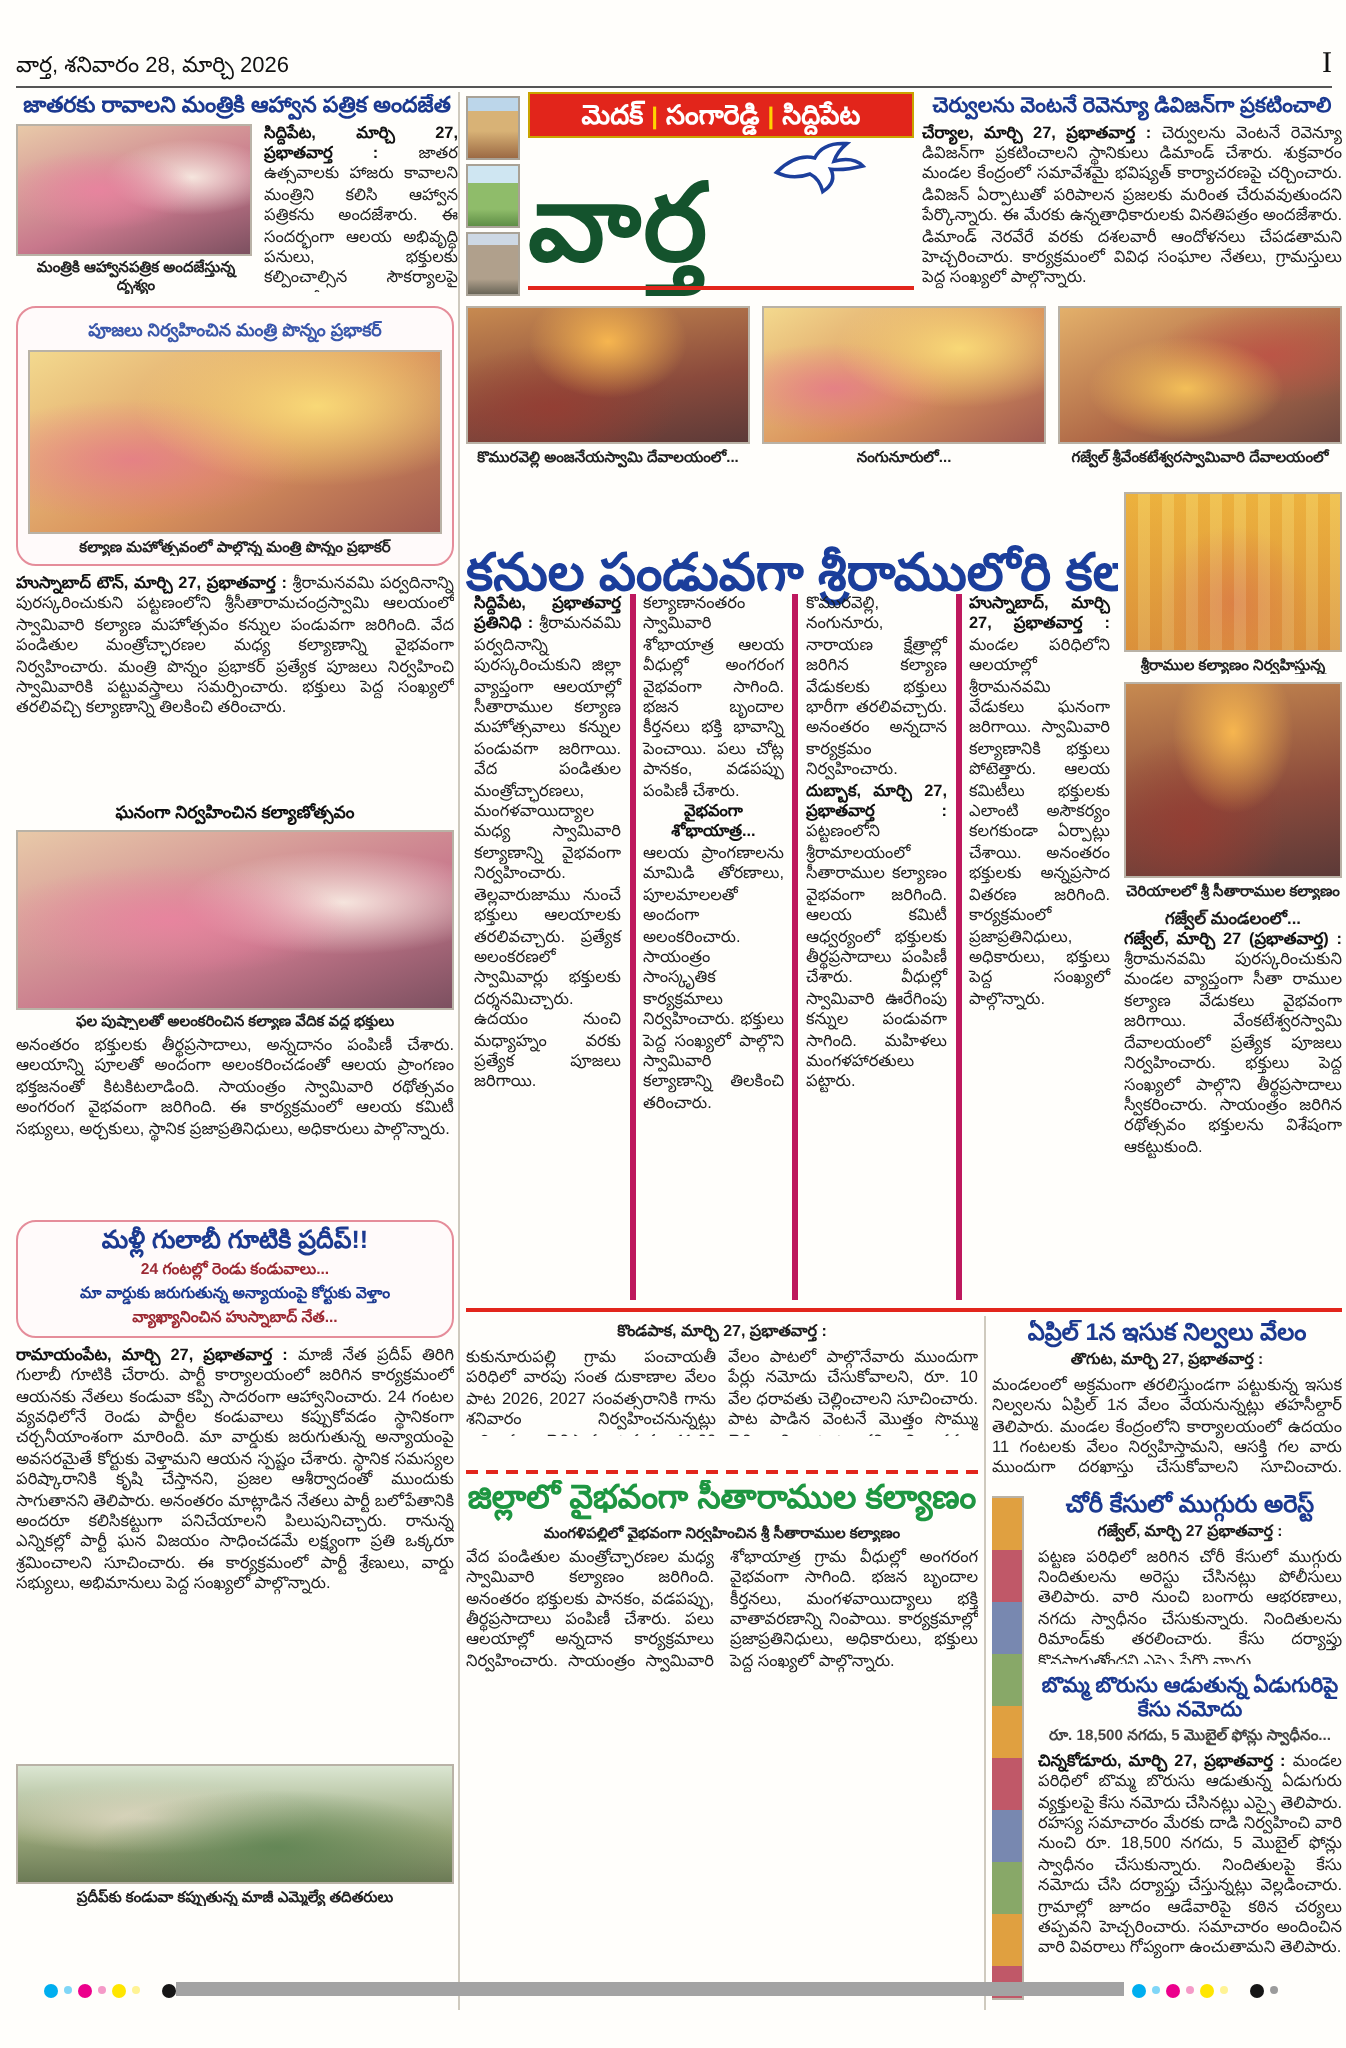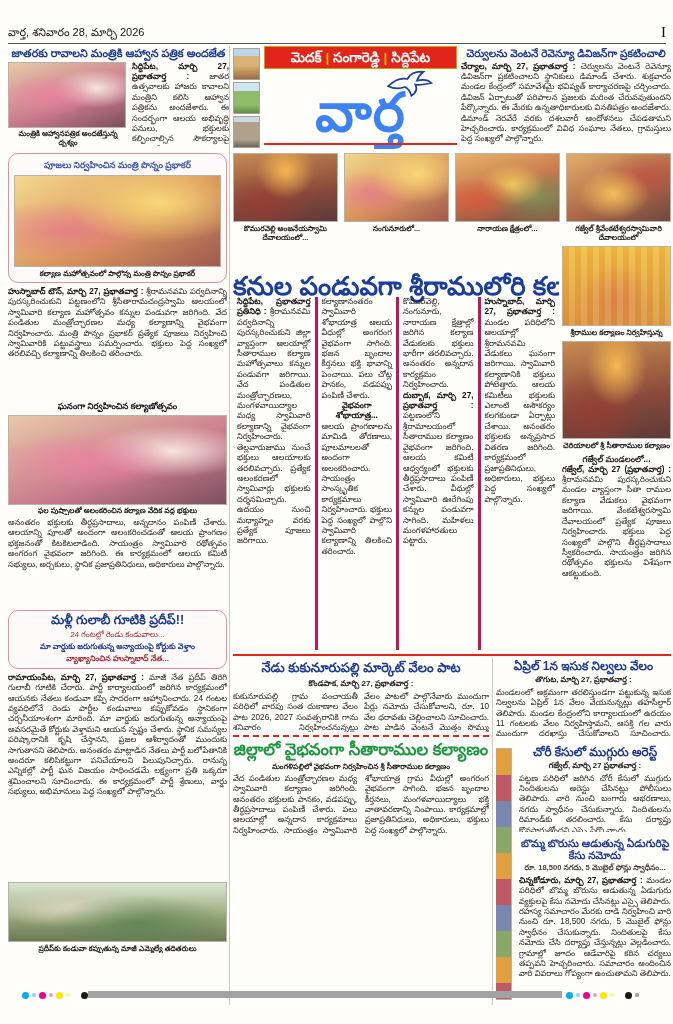--- a/index.html
+++ b/index.html
@@ -33,22 +33,22 @@
   #mini-stack{position:absolute;left:0;top:2px;width:27px;height:100px;display:flex;flex-direction:column;gap:2px;}
   .mini{flex:1;border:1px solid #a9a296;}
   .g-gopuram{background:linear-gradient(180deg,#bcd6ea 0 22%,#d8b276 22% 55%,#9c6a44);}
   .g-garden{background:linear-gradient(180deg,#cfe6f2 0 28%,#8fbc6a 28% 72%,#5f8e46);}
   .g-church{background:linear-gradient(180deg,#cdd8e4 0 18%,#b0a08c 18% 75%,#6a6658);}
   #district-banner{position:absolute;left:31px;top:0;width:193px;height:23px;
     background:#e2251b;border:1px solid #caa400;display:flex;align-items:center;justify-content:center;gap:4px;}
   #district-banner span{color:#fff;font-weight:bold;font-size:13.5px;line-height:1;}
   #district-banner .sep{color:#ffd400;font-weight:bold;font-size:12px;}
   #logo-zone{position:absolute;left:31px;top:25px;width:193px;height:76px;}
-  #logo-text{position:absolute;left:0;right:0;bottom:8px;text-align:center;
-    font-size:54px;font-weight:bold;color:#3b82f6;line-height:1;letter-spacing:1px;}
+  #logo-text{position:absolute;left:0;right:0;bottom:8px;
+    font-size:54px;font-weight:bold;color:#14532d;line-height:1;letter-spacing:1px;}
   #dove{position:absolute;right:22px;top:-4px;width:52px;height:32px;}
   #logo-underline{position:absolute;left:0;bottom:2px;width:193px;height:2px;background:#e2251b;}
   #tr-article{position:absolute;left:461px;top:47px;width:210px;height:103px;overflow:hidden;}
   .tr-head{font-size:10.5px;font-weight:bold;text-align:center;color:#1c3a90;line-height:1.2;}
   .tr-body{margin-top:2px;height:84px;}
   
   #strip{position:absolute;left:233px;top:153px;width:438px;height:88px;display:flex;gap:6px;}
   .strip-item{flex:1;display:flex;flex-direction:column;}
   .strip-photo{height:69px;}
   .strip-caption{margin-top:2px;height:16px;}
@@ -63,21 +63,21 @@
   .box1-sub{font-size:8.8px;font-weight:bold;text-align:center;color:#3a57ab;margin-top:2px;}
   .box1-photo{height:92px;margin-top:3px;}
   .box1-caption{margin-top:2px;}
   .lc-body1{margin-top:4px;height:112px;}
   .lc-subhead{margin-top:2px;font-size:8.6px;}
   .lc-photo2{height:90px;margin-top:2px;}
   .lc-caption2{margin-top:1px;}
   .lc-body2{margin-top:3px;height:88px;}
   .box2{margin-top:4px;padding:3px 5px;}
   .box2-head{font-size:12.5px;font-weight:bold;text-align:center;color:#1c3a90;line-height:1.1;}
-  .box2-sub1{font-size:7.8px;font-weight:normal;text-align:center;color:#9c2a34;margin-top:2px;}
+  .box2-sub1{font-size:7.8px;font-weight:bold;text-align:center;color:#9c2a34;margin-top:2px;}
   .box2-sub2{font-size:7.8px;font-weight:bold;text-align:center;color:#1c3a90;margin-top:1px;}
   .box2-sub3{font-size:7.8px;font-weight:bold;text-align:center;color:#9c2a34;margin-top:1px;}
   .lc-body3{margin-top:4px;height:206px;}
   .lc-photo3{height:60px;margin-top:3px;}
   .lc-caption3{margin-top:2px;}
   
   #main-headline{position:absolute;left:233px;top:247px;width:326px;height:46px;
     font-size:26px;font-weight:bold;color:#1b3e9b;text-align:center;line-height:44px;white-space:nowrap;overflow:hidden;}
   #main-cols{position:absolute;left:233px;top:297px;width:326px;height:353px;display:flex;}
   .mcol{width:25%;padding:0 4px;height:353px;overflow:hidden;font-size:8.2px;line-height:1.27;text-align:justify;}
@@ -218,24 +218,20 @@
   <section id="strip">
     <div class="strip-item">
       <div class="photo strip-photo g-temple"></div>
       <div class="caption strip-caption">కొమురవెల్లి అంజనేయస్వామి దేవాలయంలో...</div>
     </div>
     <div class="strip-item">
       <div class="photo strip-photo g-mandap"></div>
       <div class="caption strip-caption">నంగునూరులో...</div>
     </div>
     <div class="strip-item">
-      <div class="photo strip-photo g-crowd"></div>
-      <div class="caption strip-caption">నారాయణ క్షేత్రంలో...</div>
-    </div>
-    <div class="strip-item">
       <div class="photo strip-photo g-ritual"></div>
       <div class="caption strip-caption">గజ్వేల్ శ్రీవేంకటేశ్వరస్వామివారి దేవాలయంలో</div>
     </div>
   </section>
 
   <div id="vr1" class="vrule"></div>
   <div id="vr2" class="vrule"></div>
 
   <aside id="left-col">
     <div class="pink-box">
@@ -295,21 +291,20 @@
     <div class="body-text rail-text">
       <span class="rail-head">గజ్వేల్ మండలంలో...</span>
       <span class="dateline">గజ్వేల్, మార్చి 27 (ప్రభాతవార్త) :</span>
       <span>శ్రీరామనవమి పురస్కరించుకుని మండల వ్యాప్తంగా సీతా రాముల కల్యాణ వేడుకలు వైభవంగా జరిగాయి. వేంకటేశ్వరస్వామి దేవాలయంలో ప్రత్యేక పూజలు నిర్వహించారు. భక్తులు పెద్ద సంఖ్యలో పాల్గొని తీర్థప్రసాదాలు స్వీకరించారు. సాయంత్రం జరిగిన రథోత్సవం భక్తులను విశేషంగా ఆకట్టుకుంది.</span>
     </div>
   </aside>
 
   <div id="red-rule"></div>
 
   <section id="market">
-    <div class="market-head">నేడు కుకునూరుపల్లి మార్కెట్ వేలం పాట</div>
     <div class="market-date">కొండపాక, మార్చి 27, ప్రభాతవార్త :</div>
     <div class="market-cols">
       <div class="body-text market-col">కుకునూరుపల్లి గ్రామ పంచాయతీ పరిధిలో వారపు సంత దుకాణాల వేలం పాట 2026, 2027 సంవత్సరానికి గాను శనివారం నిర్వహించనున్నట్లు అధికారులు తెలిపారు. ఉదయం 11.00 గంటలకు వేలం పాట ప్రారంభమవుతుందని పేర్కొన్నారు.</div>
       <div class="body-text market-col">వేలం పాటలో పాల్గొనేవారు ముందుగా పేర్లు నమోదు చేసుకోవాలని, రూ. 10 వేల ధరావతు చెల్లించాలని సూచించారు. పాట పాడిన వెంటనే మొత్తం సొమ్ము చెల్లించాల్సి ఉంటుందని, నిబంధనలు పాటించని వారి ధరావతు జప్తు చేస్తామని వివరించారు.</div>
     </div>
   </section>
 
   <div id="dash-rule"></div>
 
   <section id="district">

